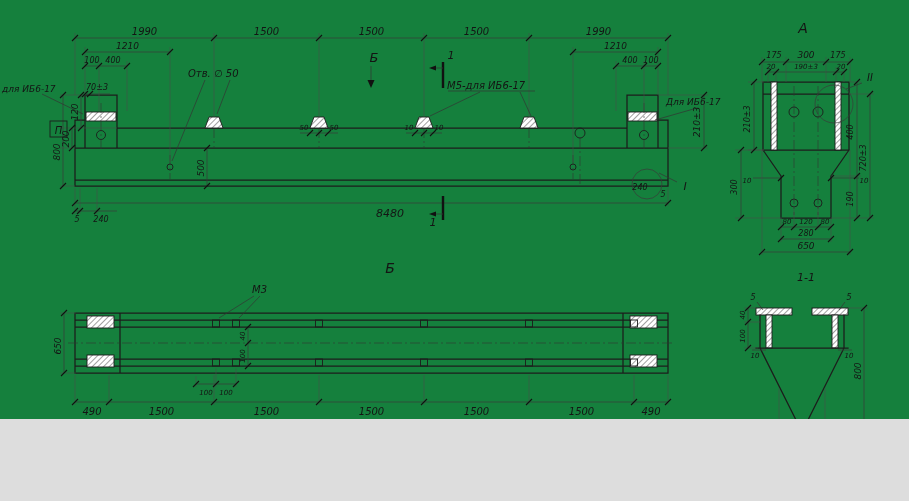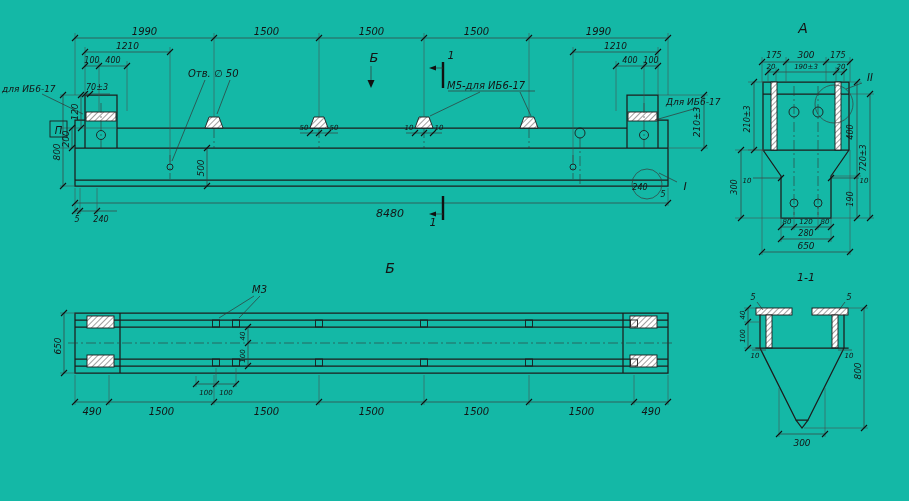--- a/index.html
+++ b/index.html
@@ -1,16 +1,16 @@
 <!DOCTYPE html>
 <html><head>
 <meta charset="utf-8">
 <style>
   html,body{margin:0;padding:0;background:#ddd;}
-  .page{width:909px;height:501px;background:#14b8a6;position:relative;overflow:hidden;
+  .page{width:909px;height:419px;background:#15803d;position:relative;overflow:hidden;
         font-family:"DejaVu Sans",sans-serif;}
   svg{display:block}
   .obj{stroke:#1c1c1c;stroke-width:1.25;fill:none;stroke-linecap:square}
   .obj2{stroke:#1c1c1c;stroke-width:.9;fill:none}
   .diml{stroke:#3a3a3a;stroke-width:.7;fill:none}
   .ext{stroke:#4a4a4a;stroke-width:.55;fill:none}
   .tick{stroke:#111;stroke-width:1.1;fill:none}
   .axis{stroke:#333;stroke-width:.6;stroke-dasharray:10 3 2 3;fill:none}
   .hatchf{fill:url(#hatch);stroke:#1c1c1c;stroke-width:.9}
   .thick{stroke:#111;stroke-width:2.4;fill:none}

